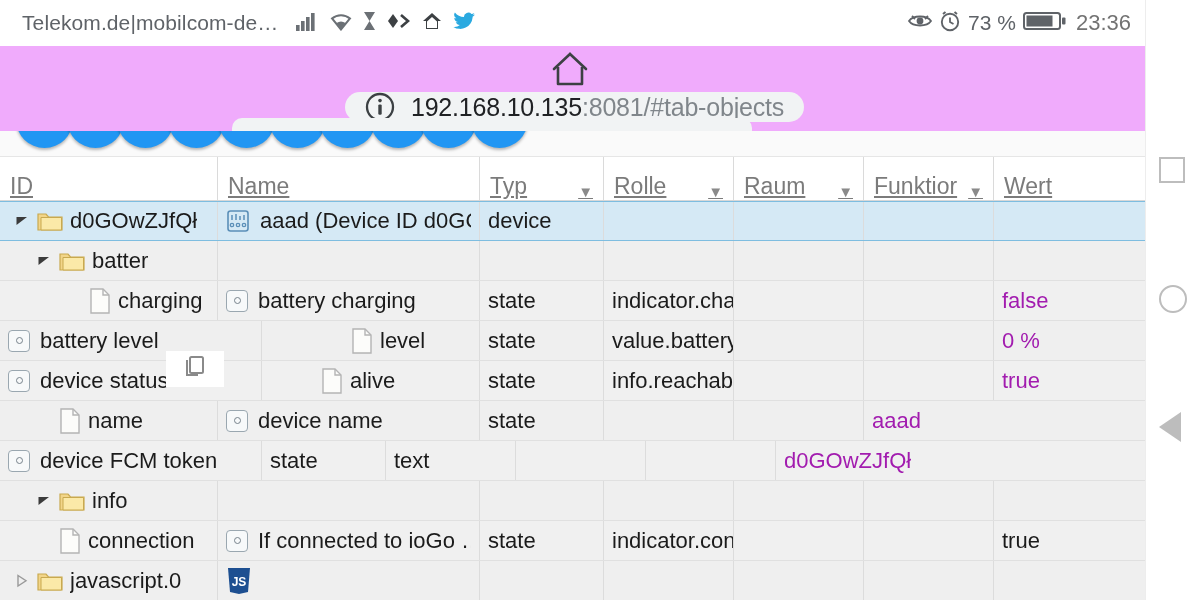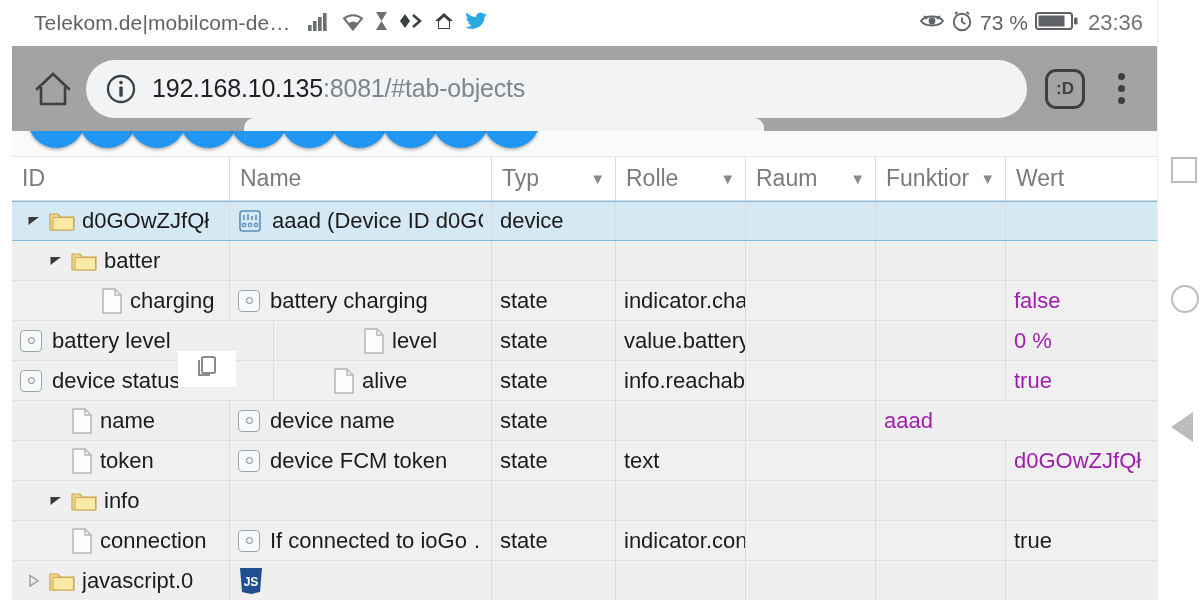--- a/index.html
+++ b/index.html
@@ -1,38 +1,38 @@
 <!DOCTYPE html>
 <html><head>
 <meta charset="utf-8">
 <style>
   * { box-sizing: border-box; margin: 0; padding: 0; }
   html, body {
     width: 1200px; height: 600px;
     font-family: "Liberation Sans", sans-serif;
     background: #ffffff; overflow: hidden;
   }
-  #screen { position: relative; width: 1178px; height: 600px; background: #fff; margin-left: 12px; }
+  #screen { position: relative; width: 1178px; height: 600px; background: #fff; }
 
   
   .statusbar {
     position: absolute; left: 0; top: 0; width: 1145px; height: 46px;
     background: #ffffff; display: flex; align-items: center;
     padding: 0 8px 0 22px;
   }
   .carrier { font-size: 21px; color: #5f6368; letter-spacing: .1px; white-space: nowrap; }
   .sb-icons { display: flex; align-items: center; gap: 9px; margin-left: 18px; }
   .sb-right { margin-left: auto; display: flex; align-items: center; gap: 7px; padding-right: 6px; }
   .sb-batt-txt { font-size: 21px; color: #5f6368; white-space: nowrap; }
   .sb-clock { font-size: 22px; color: #737373; white-space: nowrap; margin-left: 2px; }
 
   
   .browserbar {
     position: absolute; left: 0; top: 46px; width: 1145px; height: 85px;
-    background: #a3a3a3; display: flex; align-items: center; padding: 0 14px 0 18px;
+    background: #f0abfc; display: flex; align-items: center; padding: 0 14px 0 18px; flex-direction: column;
   }
   .home-btn { width: 46px; height: 46px; display: flex; align-items: center; justify-content: center;
     margin-right: 10px; flex: 0 0 auto; }
   .omnibox {
     flex: 1 1 auto; height: 58px; background: #f1f3f4; border-radius: 29px;
     display: flex; align-items: center; padding: 0 20px; min-width: 0;
   }
   .info-ic { flex: 0 0 auto; display: flex; align-items: center; margin-right: 16px; }
   .url { font-size: 25px; color: #202124; white-space: nowrap; overflow: hidden;
     text-overflow: ellipsis; letter-spacing: -.2px; }
@@ -60,22 +60,22 @@
     background: #2196f3; box-shadow: 0 2px 3px rgba(0,0,0,.28); }
 
   
   .tbl { position: absolute; left: 0; top: 25px; width: 1145px; }
   .trow { display: flex; height: 40px; align-items: stretch; background: #f0f0f0;
     border-bottom: 1px solid #e0e0e0; }
   .trow.alt { background: #efefef; }
   .trow.sel { background: #d5e9f5; border-top: 1px solid #7ebde0; border-bottom: 1px solid #7ebde0; }
   .thead { display: flex; height: 45px; background: #ffffff; border-bottom: 1px solid #d8d8d8;
     border-top: 1px solid #e6e6e6; position: relative; z-index: 5; }
-  .th { display: flex; align-items: center; border-right: 1px solid #dadada;
-    font-size: 23px; color: #7b7b7b; padding: 0 10px; overflow: hidden; white-space: nowrap; }
+  .th { display: flex; align-items: flex-end; border-right: 1px solid #dadada;
+    font-size: 23px; color: #7b7b7b; padding: 0 10px; overflow: hidden; white-space: nowrap; text-decoration: underline; }
   .th .cap { flex: 1 1 auto; overflow: hidden; text-overflow: clip; }
   .th .caret { flex: 0 0 auto; font-size: 15px; color: #8a8a8a; margin-left: 4px; }
   .th.ctr { justify-content: center; }
 
   .td { display: flex; align-items: center; border-right: 1px solid #dcdcdc;
     font-size: 22px; color: #1b1b1b; padding: 0 8px; overflow: hidden; white-space: nowrap; }
   .td.val { color: #a21caf; }
   .td.val.plain { color: #1b1b1b; }
 
   
@@ -430,32 +430,20 @@
                 </span>
                 <span class="lbl">device name</span>
               </div>
             </div>
             <div class="td c-typ">state</div>
             <div class="td c-rau"></div>
             <div class="td c-fun"></div>
             <div class="td c-wert val">aaad</div>
           </div>
           <div class="trow">
-            <div class="td c-id">
-              <div class="idcell ind1">
-                <span class="tri"></span>
-                <span class="ic">
-                  <svg width="22" height="26" viewBox="0 0 22 26">
-                    <path d="M2 1 H14 L20 7 V25 H2 Z" fill="#fcfcfa" stroke="#b4b4b4" stroke-width="1.4"></path>
-                    <path d="M14 1 V7 H20" fill="none" stroke="#b4b4b4" stroke-width="1.4"></path>
-                  </svg>
-                </span>
-                <span class="lbl">token</span>
-              </div>
-            </div>
             <div class="td c-name">
               <div class="namecell">
                 <span class="stateic">
                   <b></b>
                 </span>
                 <span class="lbl">device FCM token</span>
               </div>
             </div>
             <div class="td c-typ">state</div>
             <div class="td c-rol">text</div>

